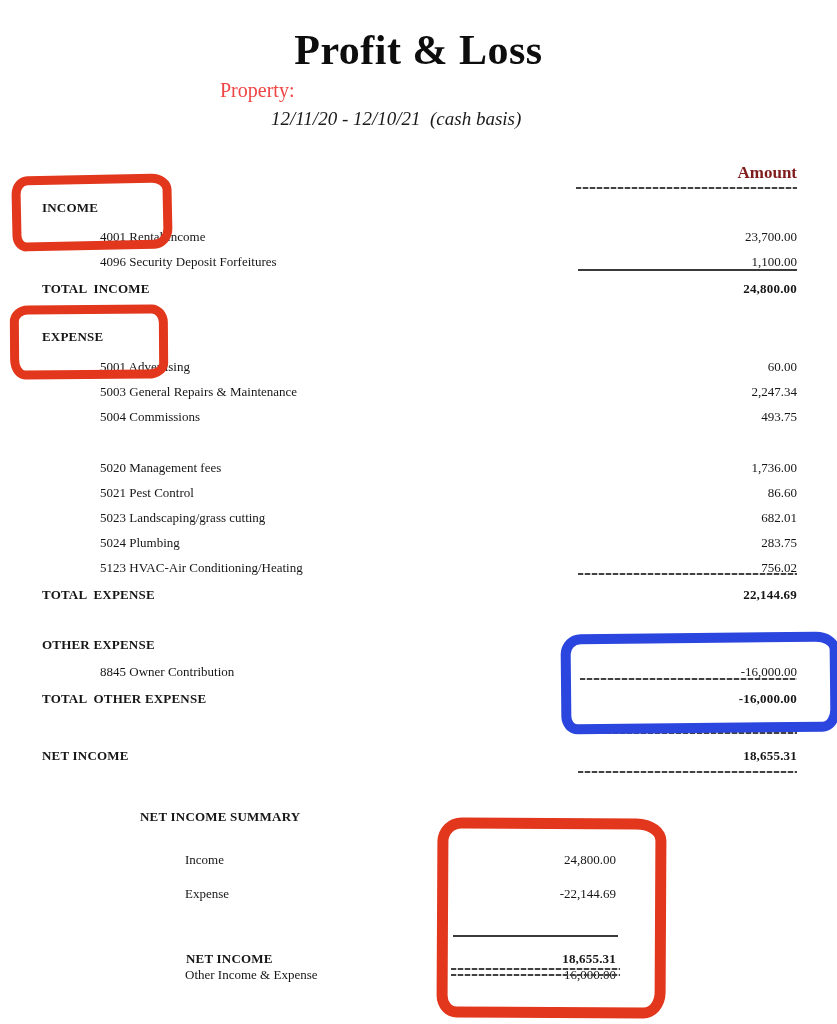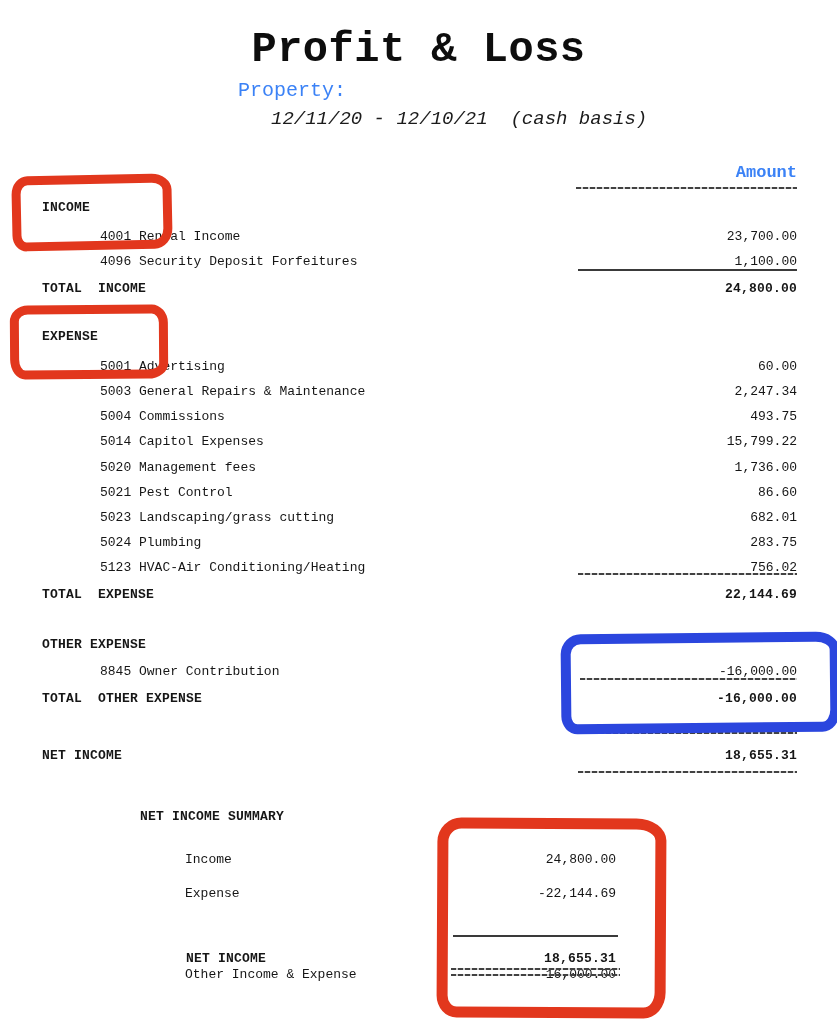--- a/index.html
+++ b/index.html
@@ -1,21 +1,21 @@
 <!DOCTYPE html>
 <html><head>
 <meta charset="utf-8">
 <style>
   html, body { margin: 0; padding: 0; background: #ffffff; }
   .page {
     position: relative;
     width: 837px;
     height: 1024px;
     background: #ffffff;
-    font-family: Liberation Mono, monospace;
+    font-family: Liberation Serif, serif;
     color: #141414;
     overflow: hidden;
   }
   .abs { position: absolute; }
   .row {
     position: absolute;
     left: 0;
     right: 0;
     height: 21px;
     font-size: 13px;
@@ -44,40 +44,40 @@
     width: 837px;
     text-align: center;
     font-size: 42px;
     font-weight: bold;
     letter-spacing: 0.5px;
     color: #0d0d0d;
   }
   .property {
     position: absolute;
     top: 79px;
-    left: 238px;
+    left: 220px;
     font-size: 20px;
-    color: #3b82f6;
+    color: #ef4444;
   }
   .period {
     position: absolute;
     top: 108px;
     left: 271px;
     font-size: 19px;
     font-style: italic;
     white-space: pre;
     color: #1b1b1b;
   }
   .amount-header {
     position: absolute;
     top: 163px;
     right: 40px;
     font-size: 17px;
     font-weight: bold;
-    color: #3b82f6;
+    color: #7f1d1d;
   }
   .rule { position: absolute; height: 2px; }
   .rule-solid { background: #3a3a3a; }
   .rule-dash {
     background: repeating-linear-gradient(90deg, #424242 0 5px, rgba(66,66,66,0.25) 5px 7px);
   }
   .rule-thin { height: 1.5px; }
   
   .marker {
     position: absolute;
@@ -146,24 +146,20 @@
     <span class="amt">60.00</span>
   </div>
   <div class="row" style="top:381px;">
     <span class="lbl indent2">5003 General Repairs &amp; Maintenance</span>
     <span class="amt">2,247.34</span>
   </div>
   <div class="row" style="top:406px;">
     <span class="lbl indent2">5004 Commissions</span>
     <span class="amt">493.75</span>
   </div>
-  <div class="row" style="top:431px;">
-    <span class="lbl indent2">5014 Capitol Expenses</span>
-    <span class="amt">15,799.22</span>
-  </div>
   <div class="row" style="top:457px;">
     <span class="lbl indent2">5020 Management fees</span>
     <span class="amt">1,736.00</span>
   </div>
   <div class="row" style="top:482px;">
     <span class="lbl indent2">5021 Pest Control</span>
     <span class="amt">86.60</span>
   </div>
   <div class="row" style="top:507px;">
     <span class="lbl indent2">5023 Landscaping/grass cutting</span>

